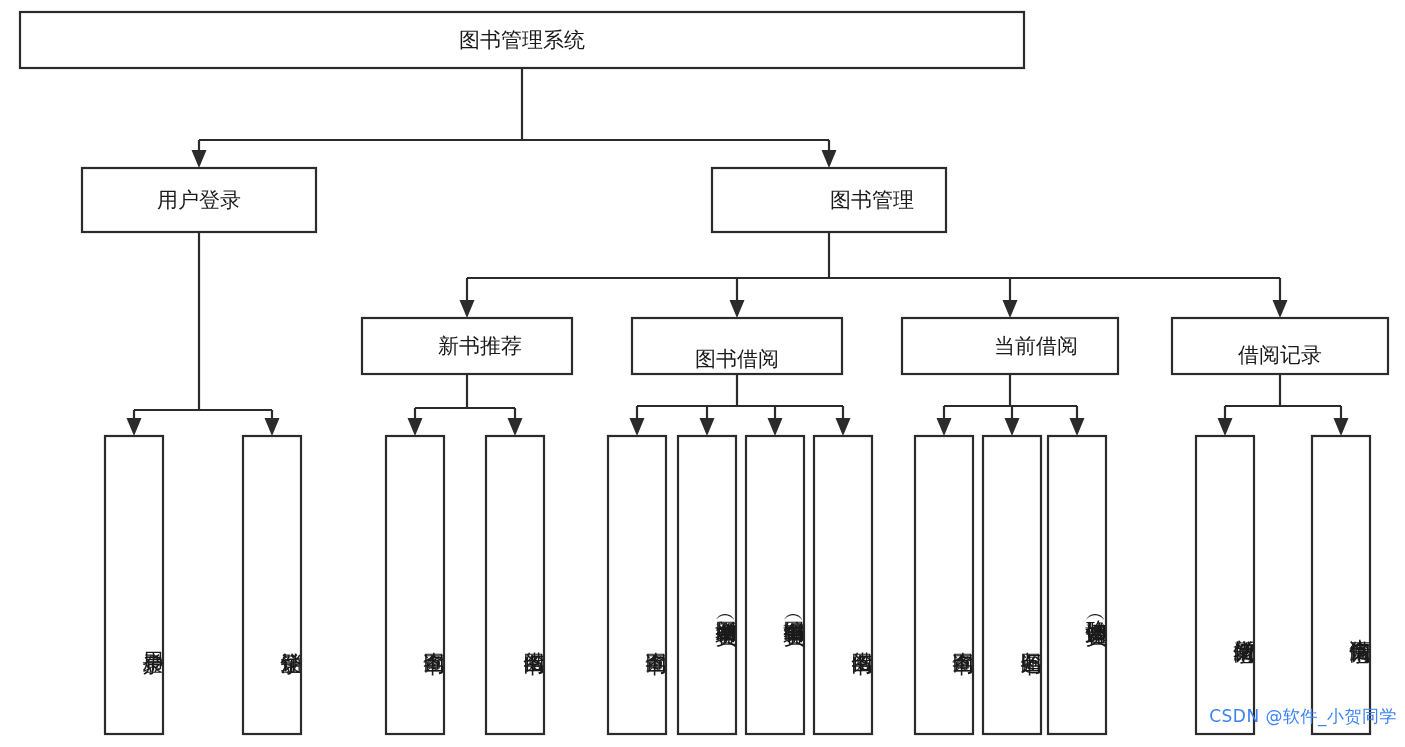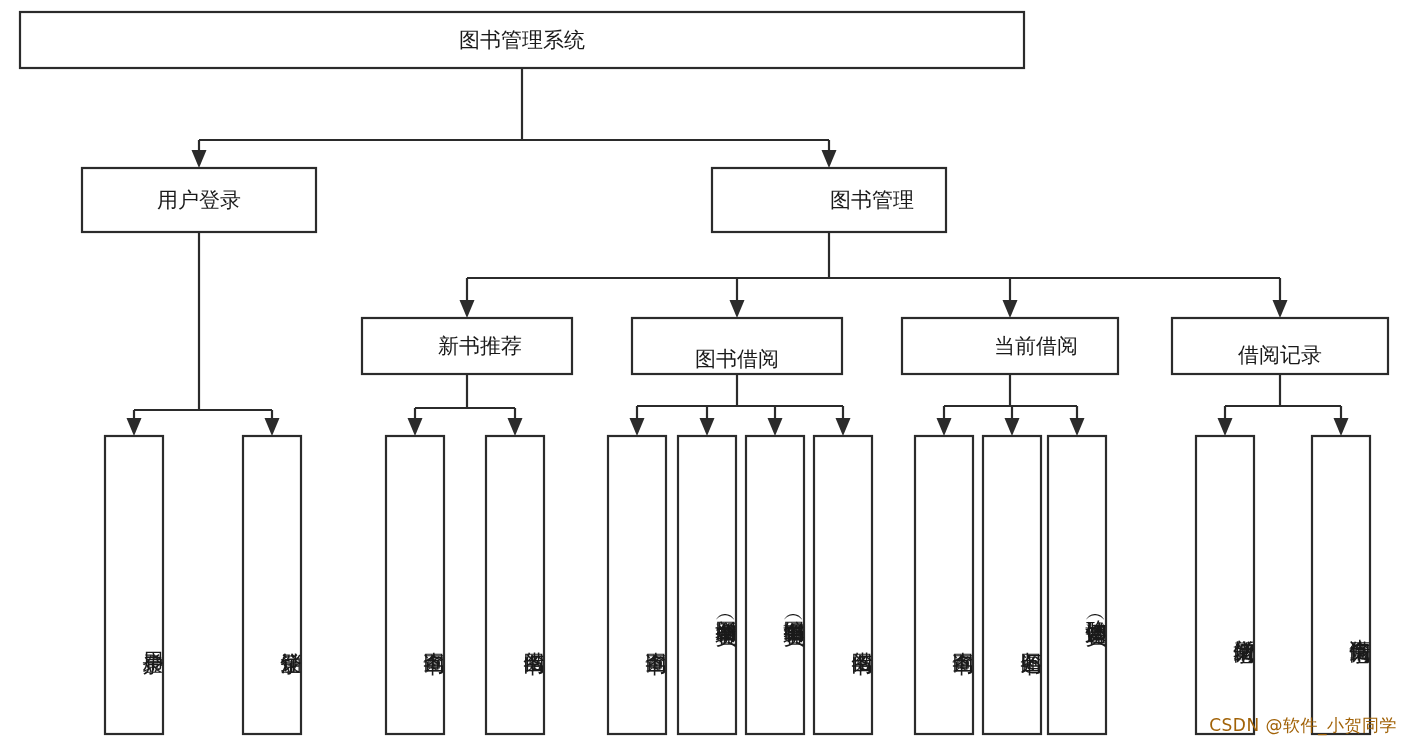--- a/index.html
+++ b/index.html
@@ -32,22 +32,22 @@
     fill: none;
     stroke-linecap: butt;
   }
   .arrow-head {
     fill: #2b2b2b;
     stroke: none;
   }
   .watermark {
     position: absolute;
     right: 8px;
-    bottom: 10px;
-    color: #a16207;
+    bottom: 19px;
+    color: #3b82f6;
     font-size: 17px;
     font-family: "DejaVu Sans", "Liberation Sans", sans-serif;
     white-space: nowrap;
     letter-spacing: 0.5px;
     pointer-events: none;
   }
   .vtext {
     position: absolute;
     writing-mode: vertical-rl;
     text-orientation: upright;

